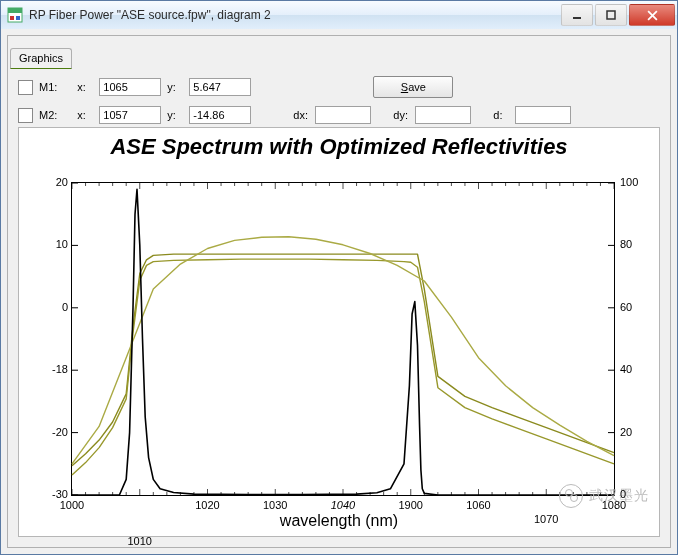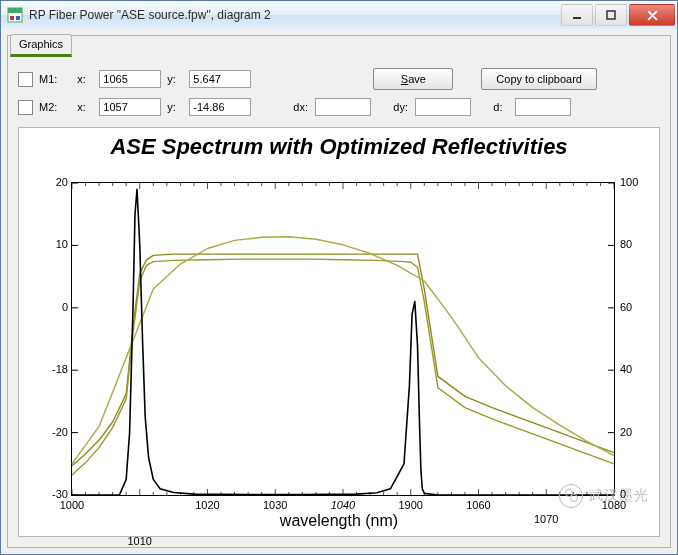--- a/index.html
+++ b/index.html
@@ -68,31 +68,31 @@
     border:1px solid #b0b0b0;
     border-bottom:none;
     background:#ececec;
     margin-right:2px;
     font-size:11px;
     position:relative; top:1px;
     border-top-left-radius:3px;border-top-right-radius:3px;
   }
   .tab.active {
     background:#f0f0f0;
-    top:0;
-    border-bottom:3px solid #4d7c0f;
+    top:12px;
+    border-bottom:1px solid #4d7c0f;
     z-index:2;
   }
   .tabcontent {
     position:absolute; top:21px; left:0; right:0; bottom:0;
     padding:10px 10px 8px 10px;
   }
 
   .controls-row1, .controls-row2 {
-    display:flex; align-items:center; gap:6px; height:24px;
+    display:flex; align-items:center; gap:6px; height:24px;margin-top:8px;
   }
   .controls-row2 { margin-top:4px; }
   .chkbox { width:13px;height:13px;border:1px solid #888;background:#fff; }
   .lbl { min-width:16px; text-align:left; }
   .numbox {
     width:62px; height:18px;
     border:1px solid #a0a0a0; background:#fff;
     padding:1px 3px; box-sizing:border-box;
     font: inherit;
   }
@@ -212,23 +212,20 @@
           <span style="width:8px"></span>
           <span class="lbl">x:</span>
           <input class="numbox" value="1065" style="">
           <span class="lbl">y:</span>
           <input class="numbox" value="5.647" style="">
           <span class="spacer"></span>
           <button class="btn" style="width:80px">
             <u>S</u><span>ave</span>
           </button>
           <span style="width:16px"></span>
-          <button class="btn">
-            <span>Copy to clipboard</span>
-          </button>
         </div>
 
         <div class="controls-row2">
           <span class="chkbox"></span>
           <span class="lbl">M2:</span>
           <span style="width:8px"></span>
           <span class="lbl">x:</span>
           <input class="numbox" value="1057" style="">
           <span class="lbl">y:</span>
           <input class="numbox" value="-14.86" style="">

